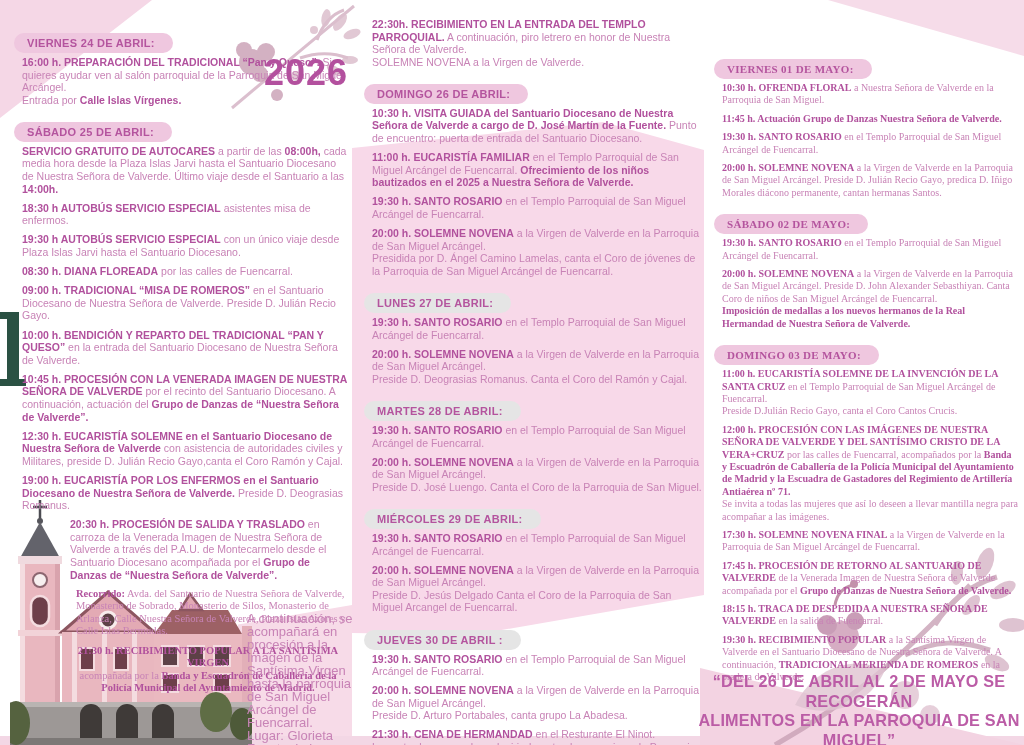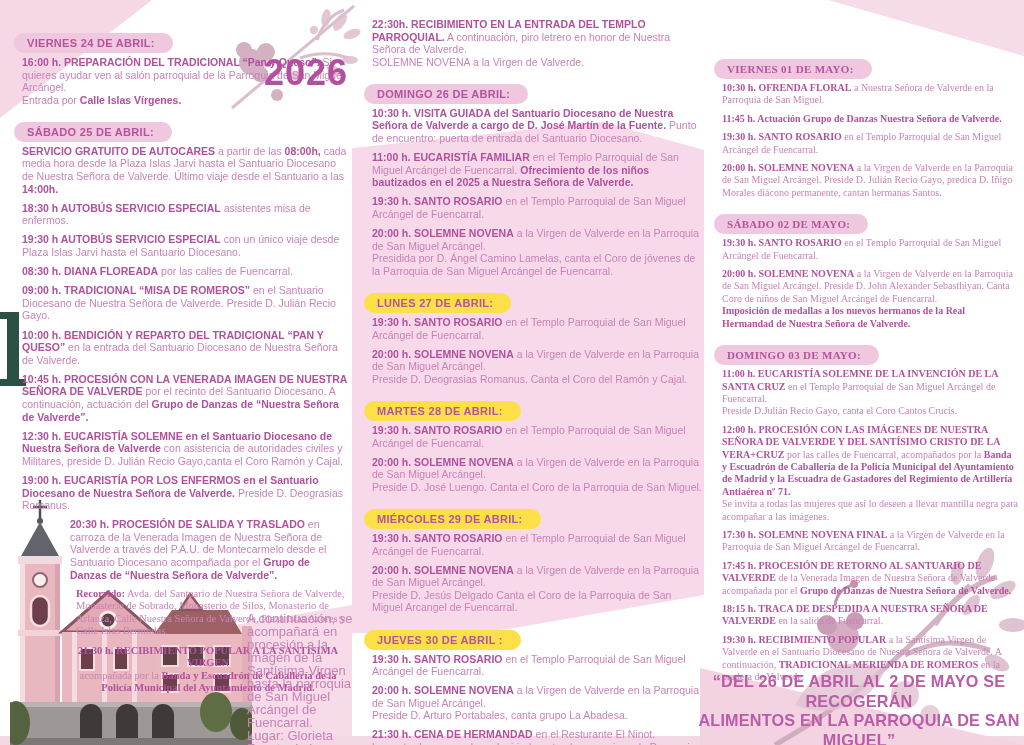--- a/index.html
+++ b/index.html
@@ -27,21 +27,21 @@
   #col-right{left:722px;top:50px;width:296px;font-family:Liberation Serif, serif;}
 
   h1.title{margin:0 0 6px 8px;font-size:17px;line-height:21px;font-weight:700;
     color:#af4f9b;letter-spacing:.3px;white-space:pre-line;}
   .year{position:absolute;left:264px;top:52px;z-index:3;font-size:36px;font-weight:700;
     color:#b3509e;letter-spacing:1px;}
 
   .pill{display:inline-block;background:#efc7df;color:#b4549e;font-weight:700;
     font-size:11px;line-height:12px;padding:4px 18px 4px 13px;border-radius:12px;
     margin:9px 0 3px -8px;letter-spacing:.3px;}
-  .pill.dark{background:#fde047;}
+  .pill.dark{background:#e5e5e5;}
 
   .event{margin:0 0 6.5px 0;font-size:10.5px;line-height:12.6px;color:#c883b6;}
   #col-right .event{font-size:10px;line-height:12.4px;margin-bottom:6px;}
   .event .b{font-weight:700;color:#b1519d;}
 
   .event.indent1{margin-left:48px;}
   .event.indent2{margin-left:54px;font-family:Liberation Serif, serif;}
   .event.center-wrap{margin-left:46px;text-align:center;font-family:Liberation Serif, serif;}
   .event.aside-note{position:absolute;left:225px;top:588px;width:108px;
     font-size:13px;line-height:13px;}

